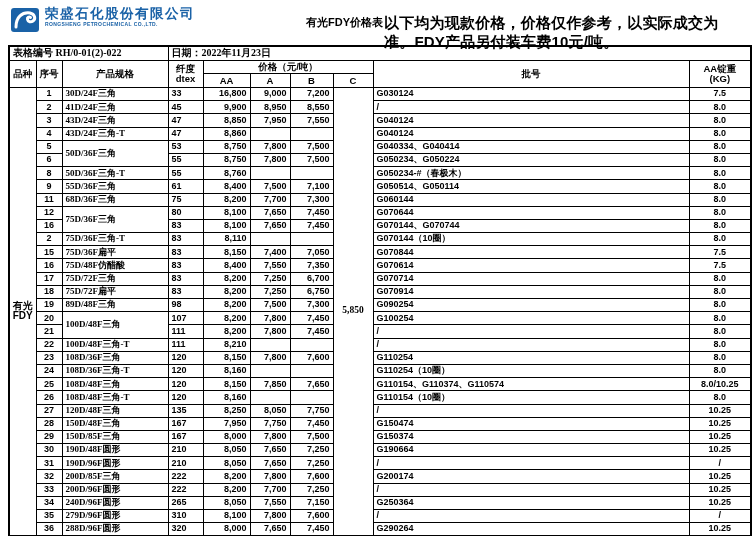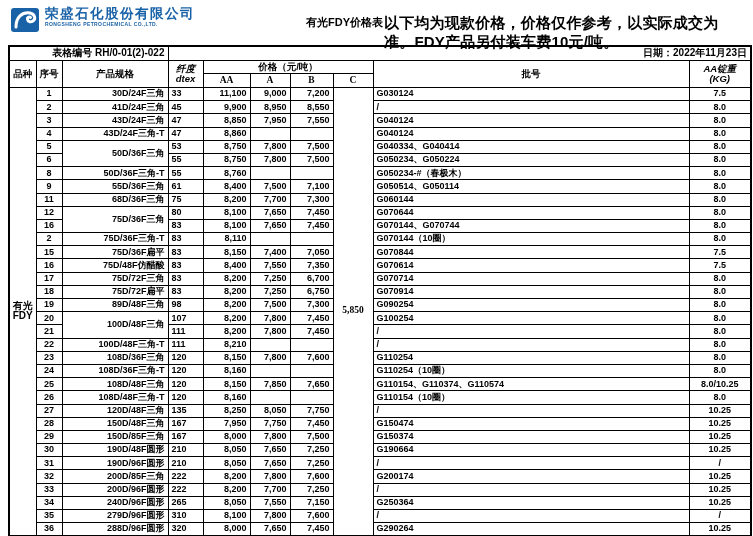--- a/index.html
+++ b/index.html
@@ -19,31 +19,31 @@
     border-collapse:collapse;table-layout:fixed;
     border:2px solid #000;
   }
   td,th{
     border:1px solid #000;padding:0 3px;font-weight:700;font-size:9px;
     line-height:1.05;overflow:hidden;white-space:nowrap;vertical-align:middle;
   }
   tr.meta-row td{height:13px;font-size:10px;}
   tr.head-row th{text-align:center;font-size:9.5px;}
   tr.head-row-1 th{height:12px;}
-  tr.head-row-2 th{height:13px;font-family:Liberation Serif, serif;}
+  tr.head-row-2 th{height:13px;}
   tr.data-row{height:13.2px;}
   .c-seq{text-align:center;}
-  .c-spec{text-align:right;}
+  .c-spec{text-align:left;font-family:Liberation Serif, serif;}
   .c-dtex{text-align:left;}
   .c-price{text-align:right;}
   .c-batch{text-align:left;margin-left:46px;}
   .c-wt{text-align:center;margin-left:48px;}
   .variety-cell{text-align:center;font-size:10px;padding:0 1px;}
   .c-cell{text-align:center;font-size:9.5px;font-family:Liberation Serif, serif;}
-  .two-line{line-height:1.1;font-style:italic;}
+  .two-line{line-height:1.1;}
 </style>
 </head>
 <body>
 
 <div class="logo">
   <span>
     <svg width="30" height="26" viewBox="0 0 30 26">
       <rect x="1" y="1" width="28" height="24" rx="3" fill="#1a62a7"></rect>
       <path d="M6 20 C6 10, 12 5, 20 6 C25 7, 26 12, 23 14 C21 15.5, 18 15, 17.5 12.5 C17 10.5, 19 9.5, 20.5 10.5" fill="none" stroke="#ffffff" stroke-width="3" stroke-linecap="round"></path>
     </svg>
@@ -99,21 +99,21 @@
   </tbody>
     <tbody id="rows-body">
       <tr class="data-row">
         <td class="variety-cell" rowspan="34">
           <div>有光</div>
           <div>FDY</div>
         </td>
         <td class="c-seq">1</td>
         <td class="c-spec">30D/24F三角</td>
         <td class="c-dtex">33</td>
-        <td class="c-price">11,100</td>
+        <td class="c-price">16,800</td>
         <td class="c-price">9,000</td>
         <td class="c-price">7,200</td>
         <td class="c-cell" rowspan="34">5,850</td>
         <td class="c-batch">G030124</td>
         <td class="c-wt">7.5</td>
       </tr>
       <tr class="data-row">
         <td class="c-seq">2</td>
         <td class="c-spec">41D/24F三角</td>
         <td class="c-dtex">45</td>

